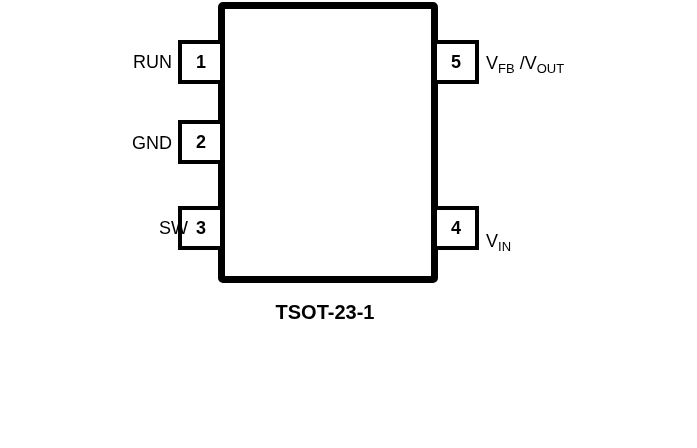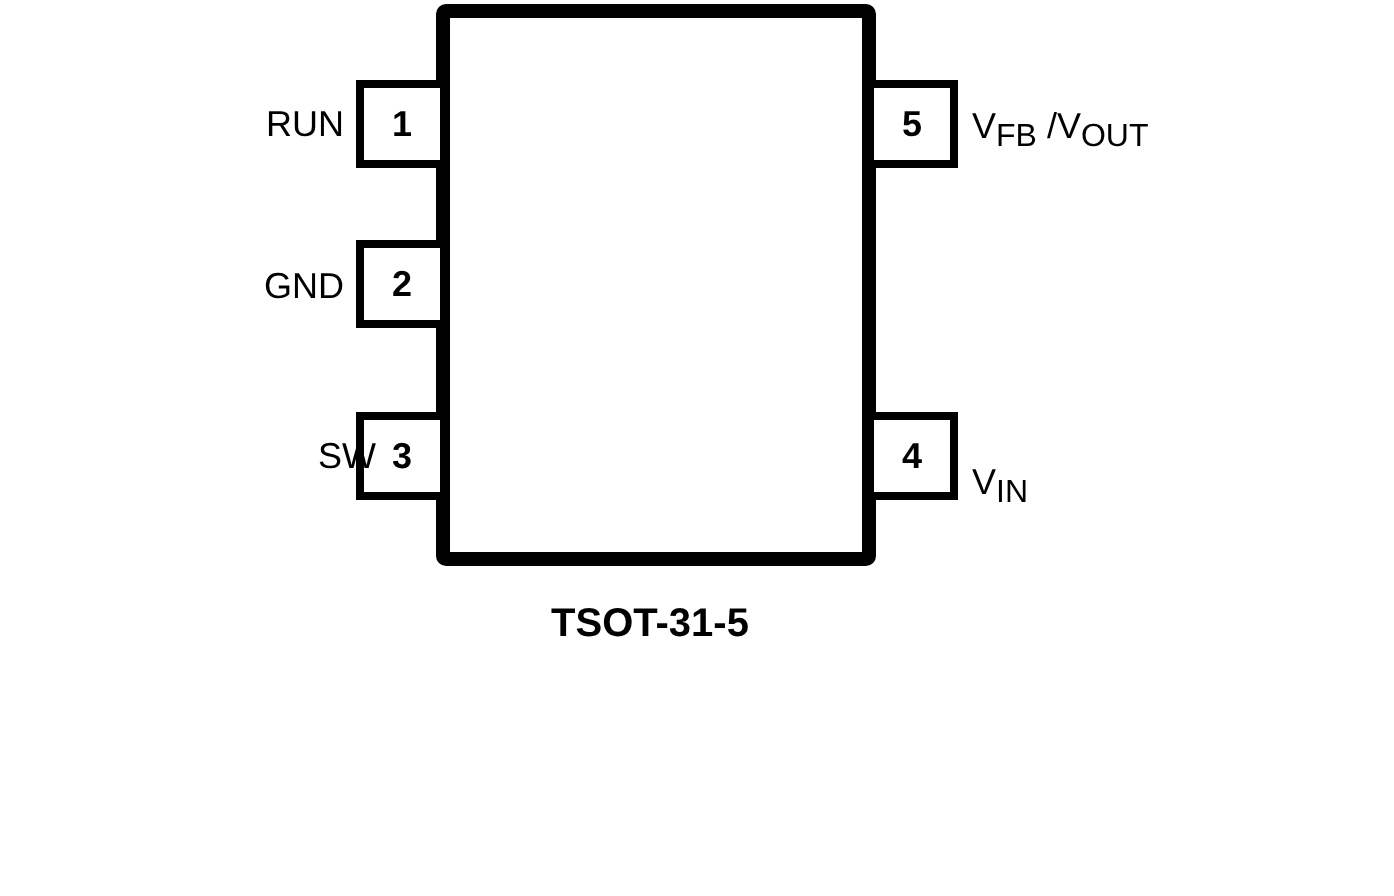--- a/index.html
+++ b/index.html
@@ -7,21 +7,21 @@
          font-family:"Liberation Sans", sans-serif; }
   .body-rect { position:absolute; left:218px; top:2px; width:206px; height:267px;
                border:7px solid #000; border-radius:5px; background:#fff; }
   .pin { position:absolute; width:38px; height:36px; border:4px solid #000;
          background:#fff; display:flex; align-items:center; justify-content:center;
          font-weight:bold; font-size:18px; color:#000; }
   .pin.left { border-right:none; }
   .pin.right { border-left:none; }
   .label { position:absolute; font-weight:normal; font-size:18px; color:#000; white-space:nowrap; }
   .label.left { text-align:right; }
-  .sub { font-size:16px; vertical-align:-4px; }
+  .sub { font-size:13px; vertical-align:-4px; }
   .pkg { position:absolute; left:0; width:650px; text-align:center; top:301px;
          font-weight:bold; font-size:20px; color:#000; }
 </style>
 </head>
 <body>
 
 <div class="body-rect"></div>
 
 <div class="pin left" style="left:178px;top:40px;">
   <span>1</span>
@@ -45,13 +45,13 @@
   <span>V</span><span class="sub">FB</span><span> /V</span><span class="sub">OUT</span>
 </div>
 
 <div class="pin right" style="left:437px;top:206px;">
   <span>4</span>
 </div>
 <div class="label" style="left:486px;top:231px;">
   <span>V</span><span class="sub">IN</span>
 </div>
 
-<div class="pkg">TSOT-31-5</div>
+<div class="pkg">TSOT-23-1</div>
 
 </body></html>

